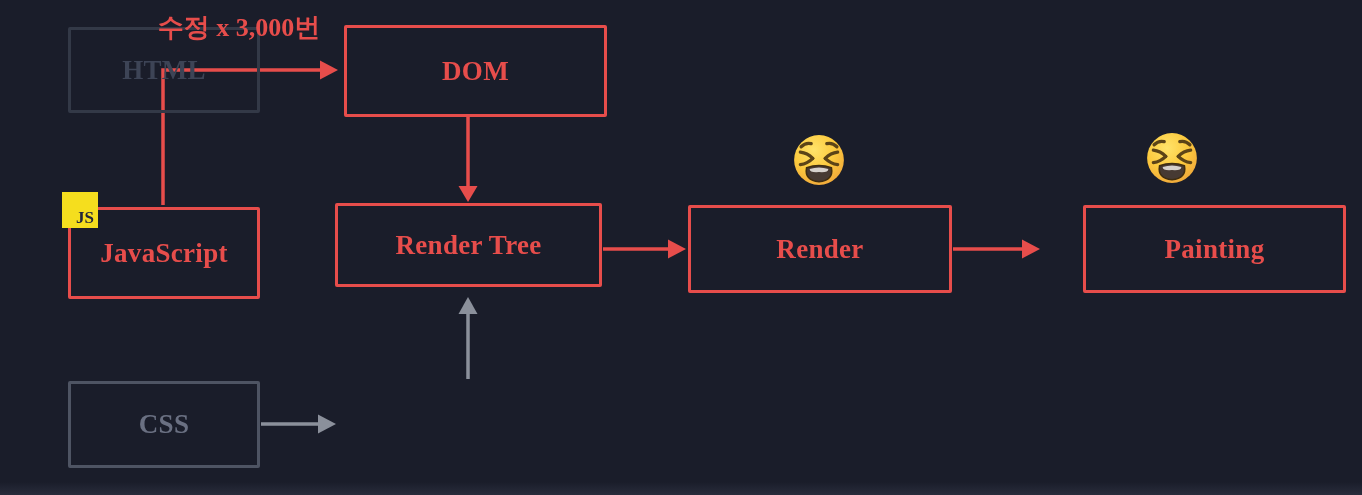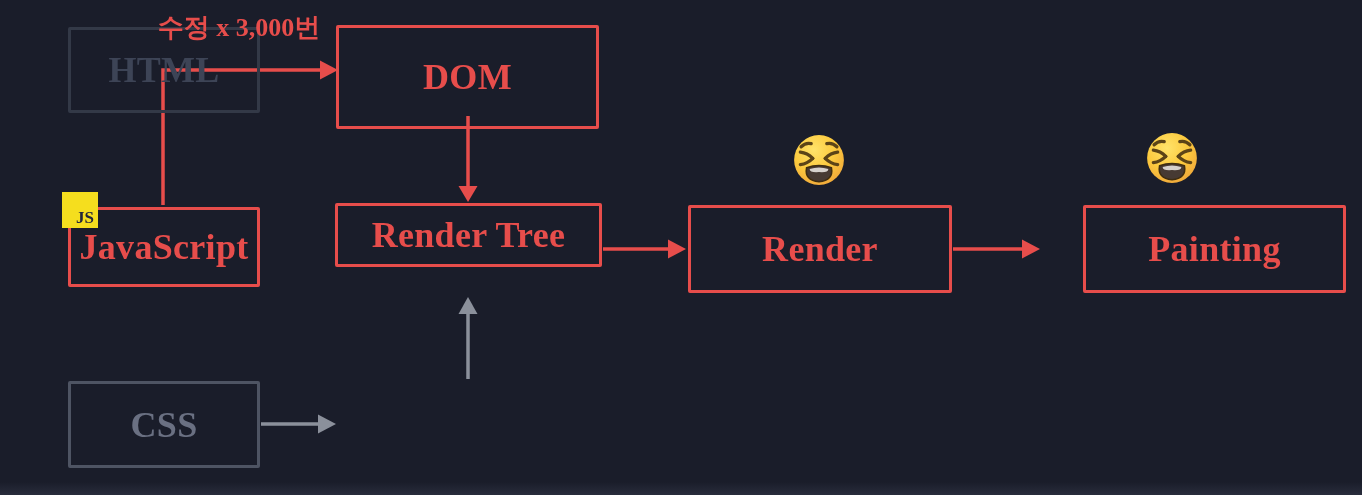--- a/index.html
+++ b/index.html
@@ -17,30 +17,30 @@
   .canvas{
     position:relative;width:1362px;height:495px;
     background:var(--background);overflow:hidden;
     font-family:Liberation Serif, serif;
     padding-left:8px;
   }
   .arrows{position:absolute;left:0;top:0;width:1362px;height:495px;pointer-events:none;}
   .node{
     position:absolute;border:3px solid;border-radius:2px;
     display:flex;align-items:center;justify-content:center;
-    font-weight:bold;font-size:36px;letter-spacing:.3px;
+    font-weight:bold;font-size:27px;letter-spacing:.3px;
     box-sizing:border-box;z-index:2;
   }
   .node.red{border-color:var(--red);color:var(--red);}
   .node.gray{border-color:var(--gray-border);color:var(--gray-text);}
   .node.dim{border-color:var(--dim-border);color:var(--dim-text);z-index:1;}
   #node-html{left:68px;top:27px;width:192px;height:86px;}
-  #node-dom{left:336px;top:25px;width:263px;height:104px;}
-  #node-javascript{left:68px;top:207px;width:192px;height:80px;}
-  #node-render-tree{left:335px;top:203px;width:267px;height:64px;}
+  #node-dom{left:344px;top:25px;width:263px;height:92px;}
+  #node-javascript{left:68px;top:207px;width:192px;height:92px;}
+  #node-render-tree{left:335px;top:203px;width:267px;height:84px;}
   #node-layout{left:688px;top:205px;width:264px;height:88px;}
   #node-painting{left:1083px;top:205px;width:263px;height:88px;}
   #node-css{left:68px;top:381px;width:192px;height:87px;}
   #node-cssom{left:338px;top:380px;width:262px;height:88px;}
   .js-badge{
     position:absolute;left:62px;top:192px;width:36px;height:36px;
     background:var(--js-yellow);color:var(--js-text);
     display:flex;align-items:flex-end;justify-content:flex-end;
     font-weight:bold;font-size:17px;padding:2px 4px;box-sizing:border-box;
     z-index:6;line-height:1;

